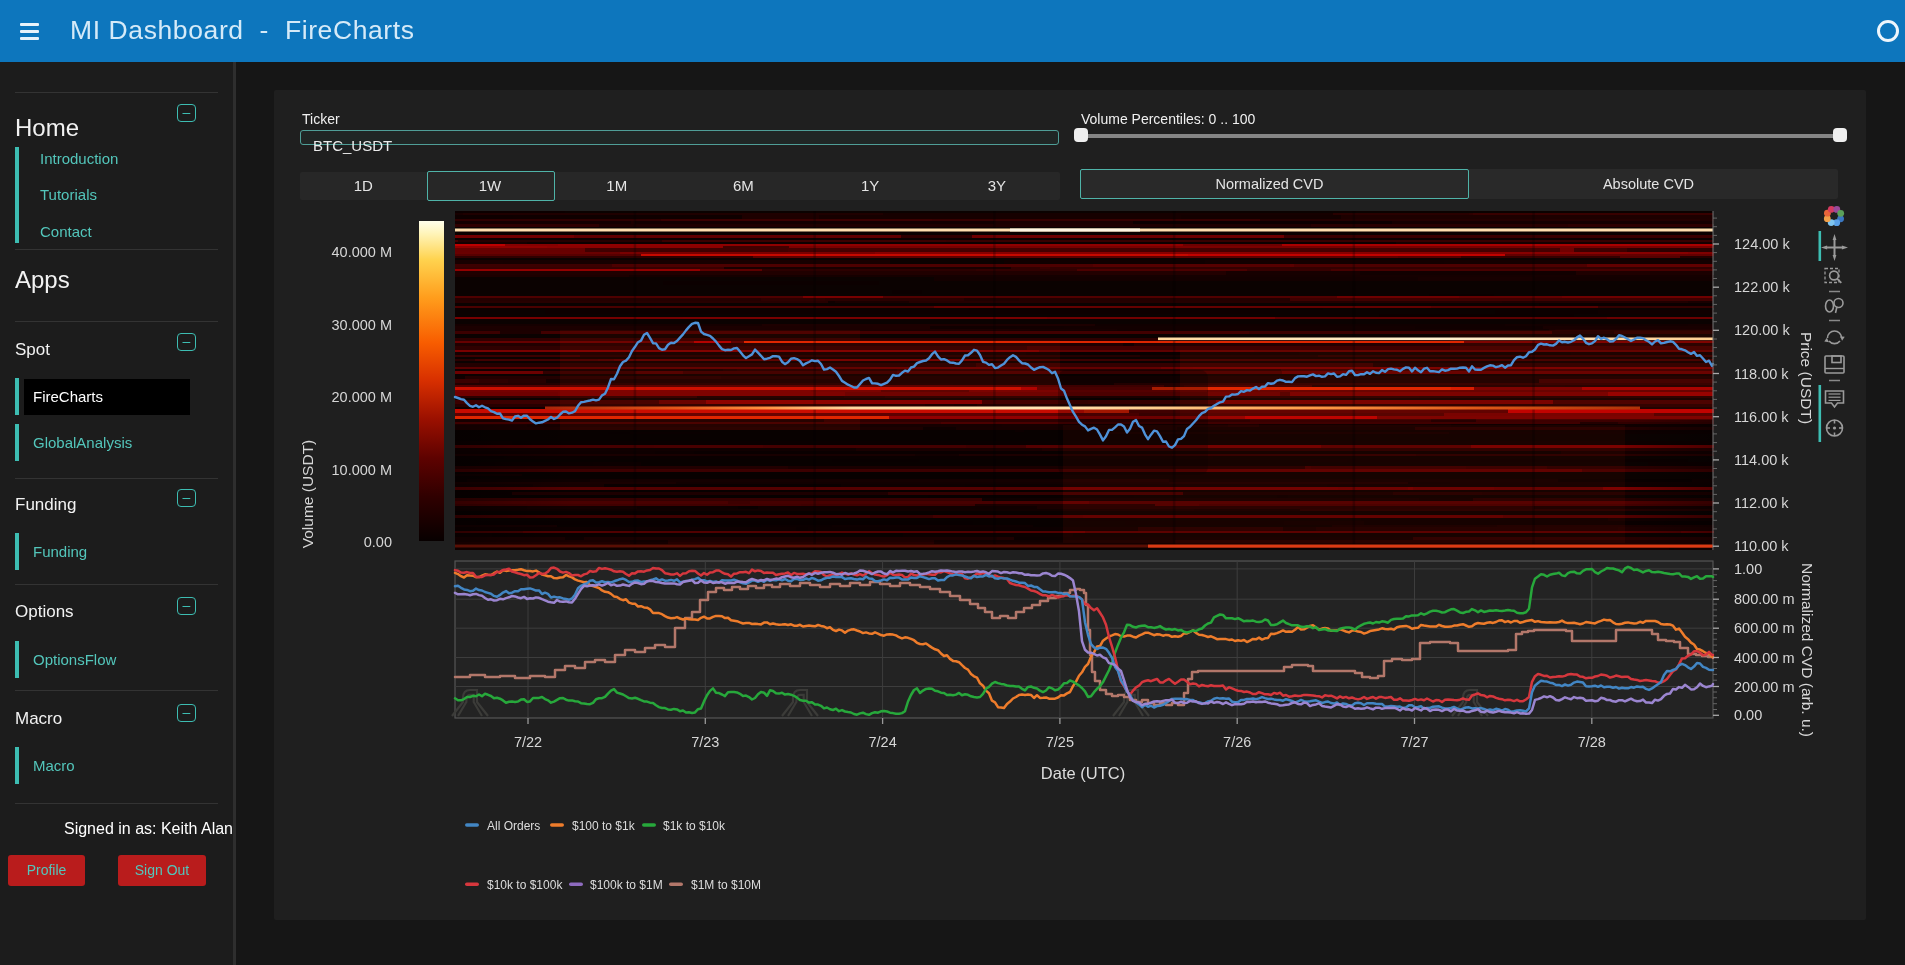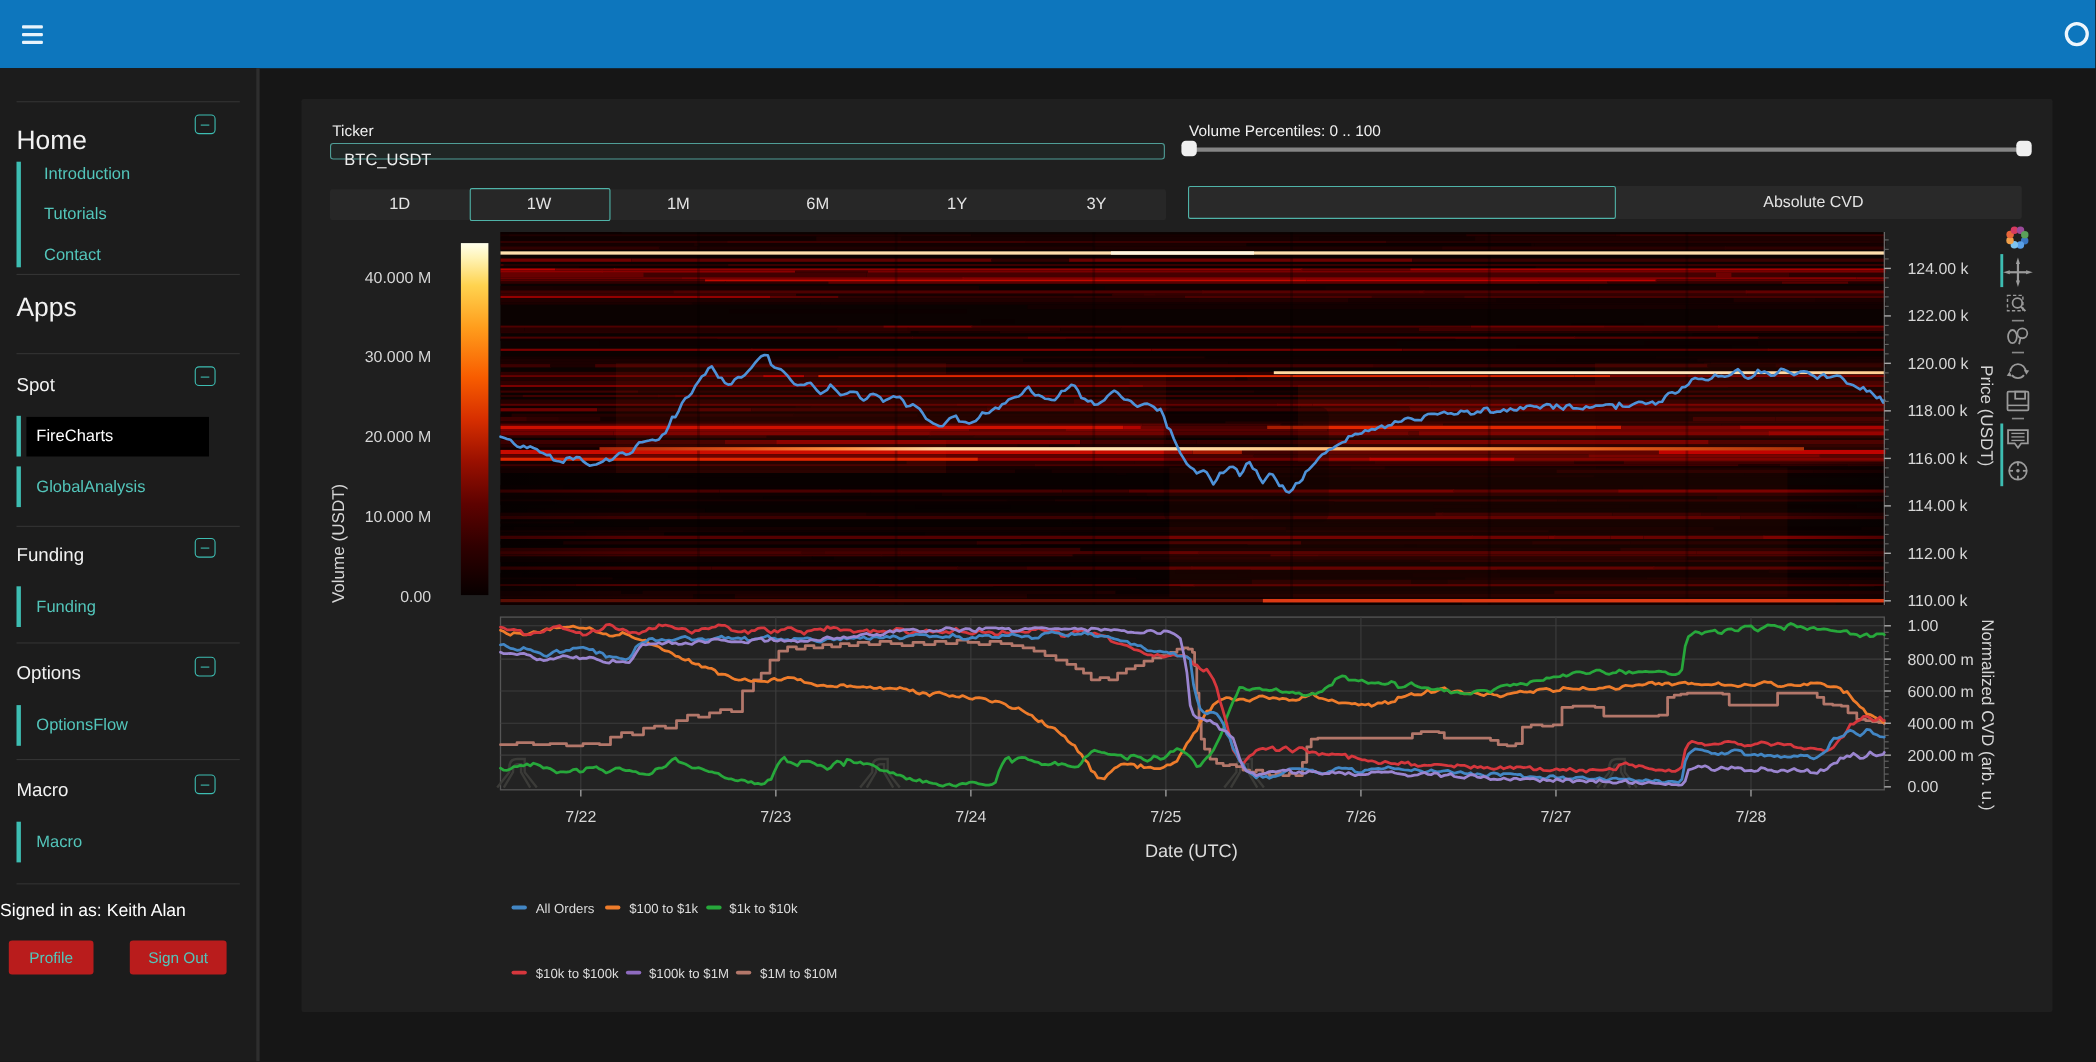--- a/index.html
+++ b/index.html
@@ -26,20 +26,21 @@
 .cvdrow span{position:absolute;top:0;height:30px;line-height:30px;text-align:center;font-size:14.5px;color:#e4e4e4;width:379px}
 .selcvd{position:absolute;left:0;top:0;width:389px;height:30px;border:1px solid #4fb3a8;border-radius:2px}
 .cbar{position:absolute;left:419px;top:221px;width:25px;height:320px;background:linear-gradient(to bottom,#ffffec 0%,#fff4b8 4%,#ffd34f 12%,#ff9d1c 24%,#f85d00 38%,#d72f00 50%,#9a1000 62%,#5e0200 74%,#300000 86%,#070000 100%)}
 </style></head><body>
 <div class="topbar">
  <div class="burger">
       <div style="top:22.5px"></div>
       <div style="top:29.5px"></div>
       <div style="top:36.5px"></div>
     </div>
+ <div class="title">MI Dashboard&nbsp;&nbsp;-&nbsp;&nbsp;FireCharts</div>
  <div class="ring"></div>
 </div>
 <div class="sidebar">
  <div class="srule" style="top:30px"></div>
  <div class="shead" style="top:52px;font-size:24px">Home</div>
  <div class="minusbtn" style="top:42px">–</div>
  <div class="sbar" style="top:85px;height:96px"></div>
  <div class="slink" style="top:88px">Introduction</div>
  <div class="slink" style="top:124px">Tutorials</div>
  <div class="slink" style="top:161px">Contact</div>
@@ -61,21 +62,21 @@
  <div class="shead" style="top:540px;font-size:17px">Options</div>
  <div class="minusbtn" style="top:535px">–</div>
  <div class="sbar" style="top:579px;height:37px"></div>
  <div class="slink" style="left:33px;top:589px">OptionsFlow</div>
  <div class="srule" style="top:628px"></div>
  <div class="shead" style="top:647px;font-size:17px">Macro</div>
  <div class="minusbtn" style="top:642px">–</div>
  <div class="sbar" style="top:685px;height:37px"></div>
  <div class="slink" style="left:33px;top:695px">Macro</div>
  <div class="srule" style="top:741px"></div>
- <div class="abs" style="left:0;top:758px;width:233px;text-align:left;color:#fff;font-size:16px">Signed in as: Keith Alan</div>
+ <div class="abs" style="left:0;top:758px;width:233px;text-align:right;color:#fff;font-size:16px">Signed in as: Keith Alan</div>
  <div class="sbtn" style="left:8px;top:793px;width:77px;height:31px;line-height:31px">Profile</div>
  <div class="sbtn" style="left:118px;top:793px;width:88px;height:31px;line-height:31px">Sign Out</div>
 </div>
 <div class="panel"></div>
 <svg class="abs" style="left:0;top:0" width="1905" height="965">
 <defs>
 <linearGradient id="darkL" x1="0" y1="0" x2="1" y2="0">
 <stop offset="0" stop-color="#000" stop-opacity="0.32"></stop>
         <stop offset="1" stop-color="#000" stop-opacity="0"></stop>
       </linearGradient>
@@ -837,16 +838,17 @@
  <span style="left:380.1px">6M</span>
     <span style="left:506.8px">1Y</span>
     <span style="left:633.5px">3Y</span>
  <div class="sel1w"></div>
 </div>
 <div class="lab" style="left:1081px;top:111px">Volume Percentiles: 0 .. 100</div>
 <div class="rail"></div>
 <div class="handle" style="left:1074px"></div>
 <div class="handle" style="left:1833px"></div>
 <div class="cvdrow">
+    <span style="left:0">Normalized CVD</span>
     <span style="left:379px">Absolute CVD</span>
     <div class="selcvd"></div>
   </div>
 <div class="cbar"></div>
 
 </body></html>

